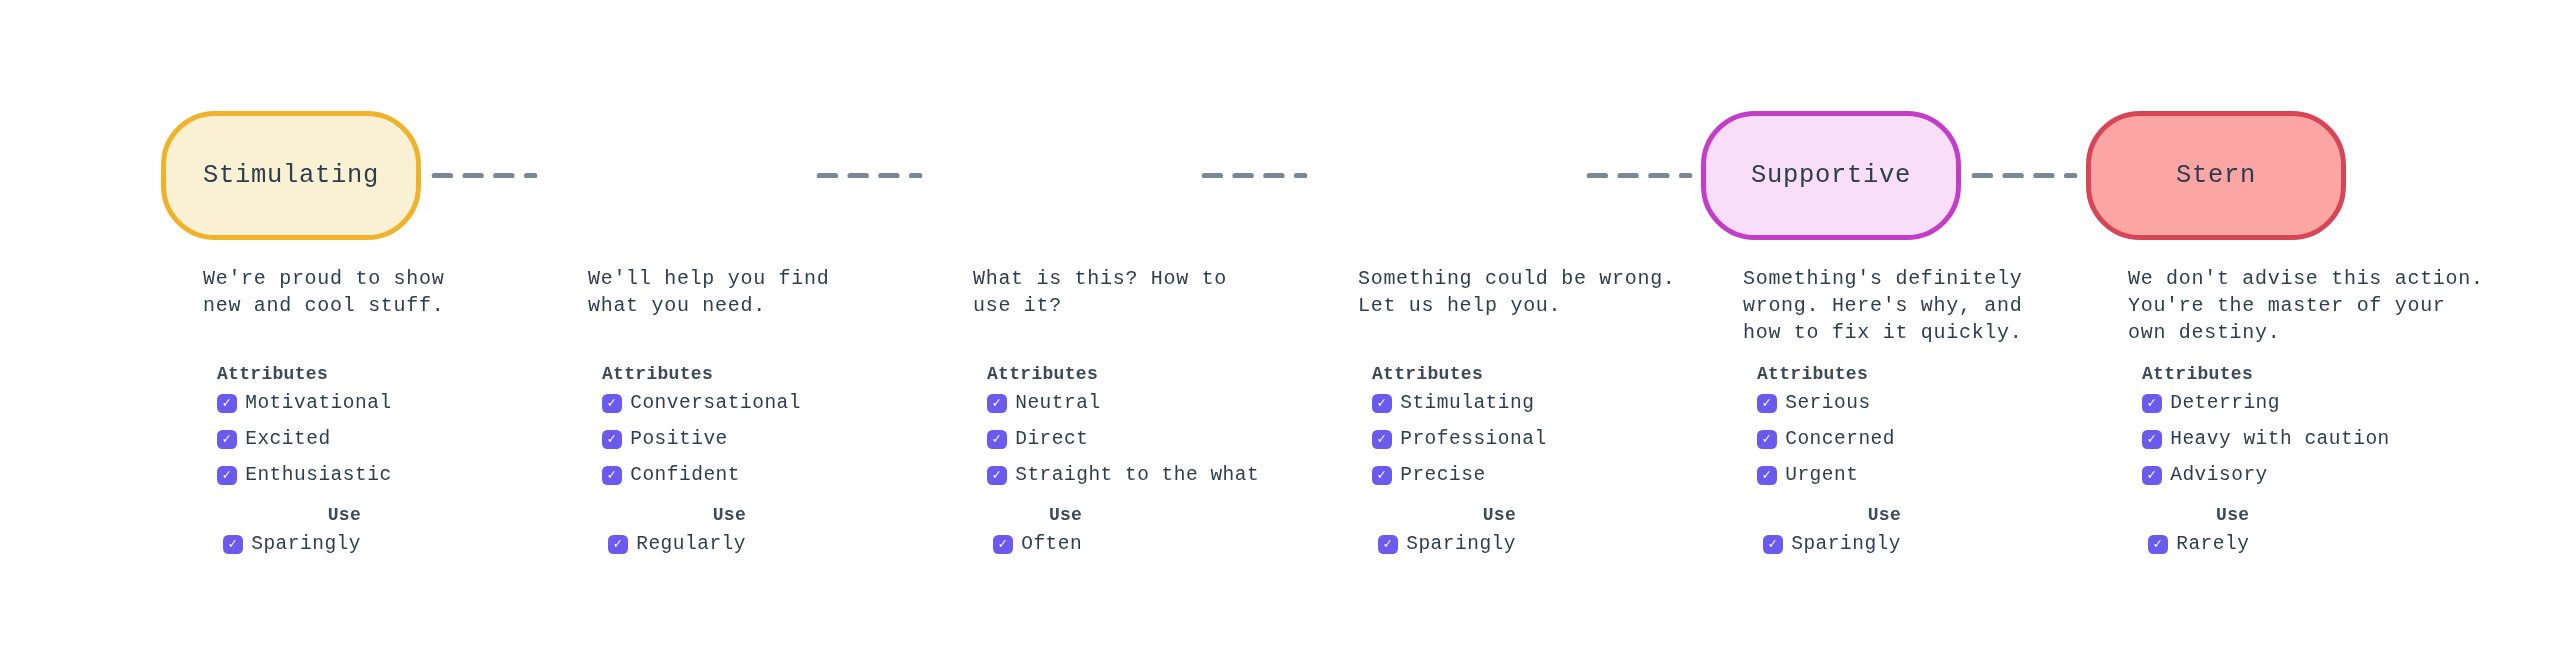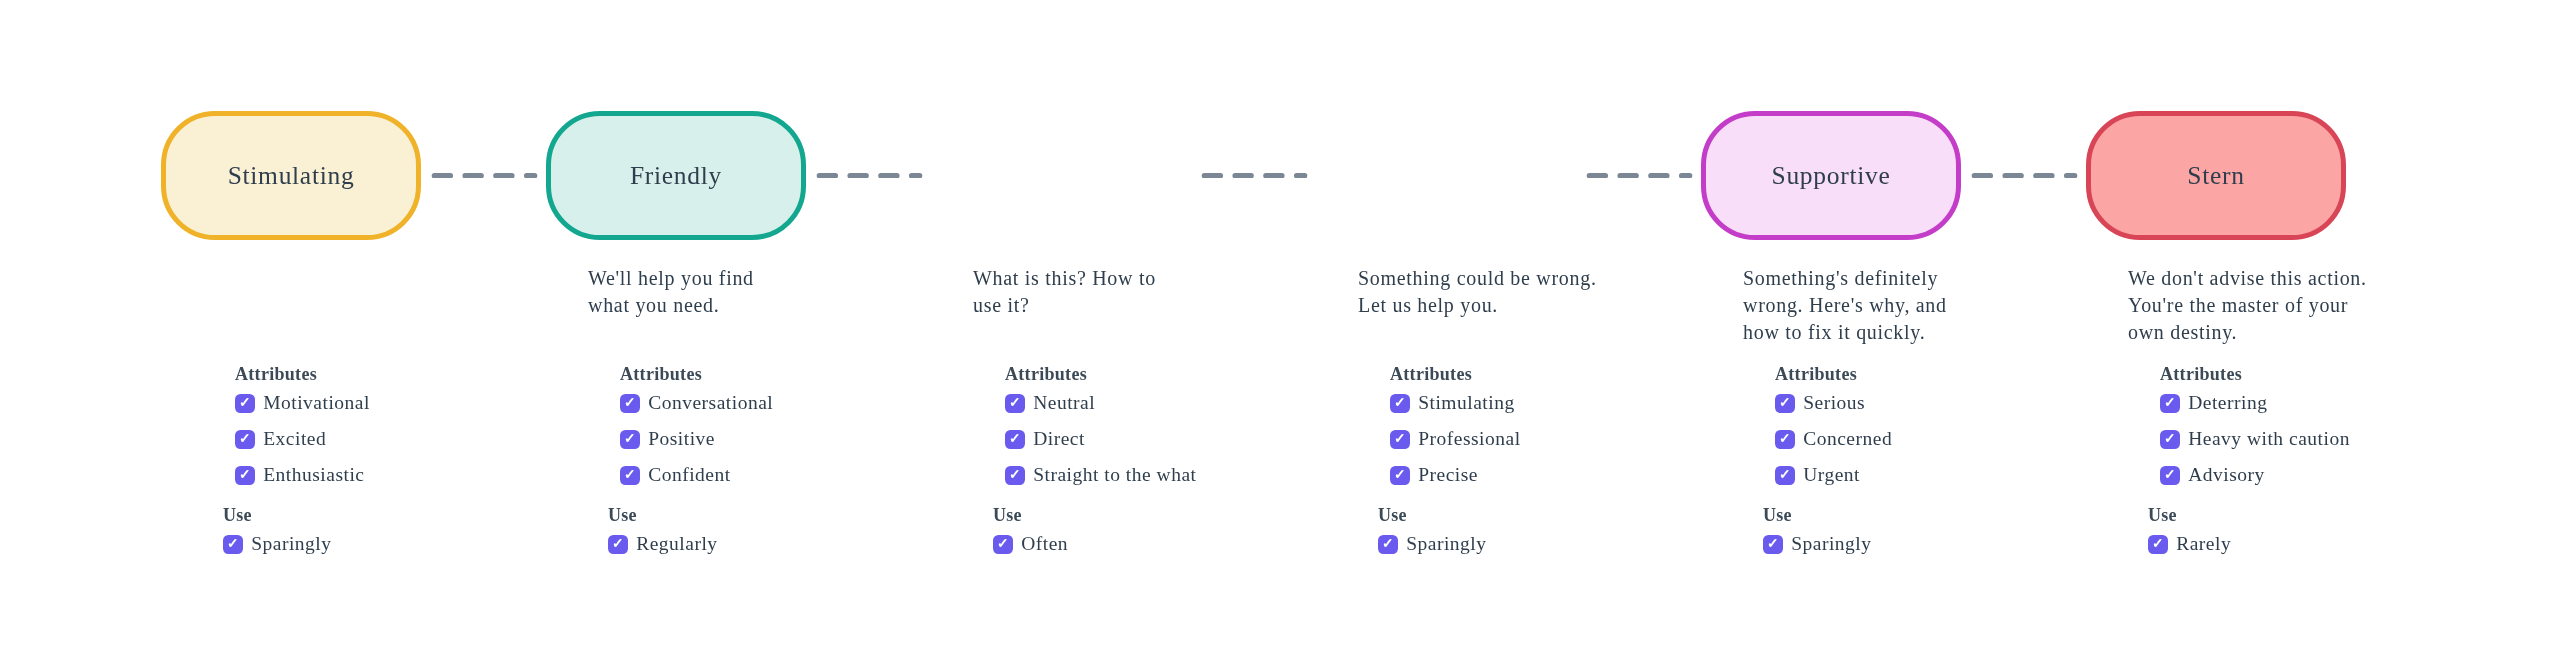--- a/index.html
+++ b/index.html
@@ -1,34 +1,34 @@
 <!DOCTYPE html>
 <html style="font-size:10.7px"><head>
 <meta charset="utf-8">
 <style>
   html,body{margin:0;padding:0;background:#fff;}
   .canvas{
     position:relative;width:2576px;height:649px;background:#ffffff;overflow:hidden;
-    font-family:Liberation Serif, serif;color:#2F3E4D;
+    font-family:Liberation Mono, monospace;color:#2F3E4D;
   }
   .cols{position:absolute;left:161px;top:111px;display:flex;gap:125px;}
   .col{position:relative;width:260px;height:537px;flex:0 0 260px;}
   .pill{
     position:absolute;left:0;top:0;width:260px;height:129px;
     border:5.4px solid #ccc;border-radius:54px;box-sizing:border-box;
     display:flex;align-items:center;justify-content:center;
   }
   .pill-label{font-size:25.5px;letter-spacing:0.7px;color:#2F3E4D;white-space:nowrap;}
   .connector{position:absolute;left:270px;top:62px;}
   .desc{
     position:absolute;left:42px;top:154px;width:362px;
     font-size:20px;line-height:27px;letter-spacing:0.7px;white-space:pre-line;
   }
-  .attrs{position:absolute;left:74px;top:253px;}
-  .use{position:absolute;left:62px;top:394px;}
+  .attrs{position:absolute;left:56px;top:253px;}
+  .use{position:absolute;left:62px;top:394px;text-align:right;}
   .sec-head{font-weight:bold;font-size:18px;letter-spacing:0.3px;color:#3C4A57;margin-bottom:5.4px;height:23px;box-sizing:border-box;}
   .rows{display:flex;flex-direction:column;gap:14px;}
   .row{display:flex;align-items:center;gap:8.7px;white-space:nowrap;}
   .cb{
     width:19.5px;height:19.5px;border-radius:5.4px;flex:0 0 19.5px;
     display:flex;align-items:center;justify-content:center;
   }
   .check{color:#ffffff;font-size:14px;font-weight:bold;line-height:1;}
   .lbl{font-size:19.5px;letter-spacing:0.5px;color:#2F3E4D;}
 </style>
@@ -38,20 +38,22 @@
 <div class="canvas">
   <div class="cols">
 
     <div class="col">
       <div class="pill" style="border-color: rgb(239, 178, 41); background-color: rgb(250, 240, 212);">
         <span class="pill-label">Stimulating</span>
       </div>
       <svg class="connector" width="107" height="5.4" viewBox="0 0 160 8">
         <line x1="5" y1="4" x2="155" y2="4" stroke-width="8" stroke-dasharray="24 22" stroke-linecap="round" style="stroke: rgb(123, 135, 148);"></line>
       </svg>
+      <div class="desc">We're proud to show
+new and cool stuff.</div>
       <div class="attrs">
         <div class="sec-head">Attributes</div>
         <div class="rows">
           <label class="row">
             <span class="cb" style="background-color: rgb(106, 90, 238);">
                 <span class="check">✓</span>
               </span>
             <span class="lbl">Motivational</span>
           </label>
           <label class="row">
@@ -73,23 +75,20 @@
         <label class="row">
           <span class="cb" style="background-color: rgb(106, 90, 238);">
               <span class="check">✓</span>
             </span>
           <span class="lbl">Sparingly</span>
         </label>
       </div>
     </div>
 
     <div class="col">
-      <div class="pill" style="border-color: rgb(18, 167, 142); background-color: rgb(216, 240, 235);">
-        <span class="pill-label">Friendly</span>
-      </div>
       <svg class="connector" width="107" height="5.4" viewBox="0 0 160 8">
         <line x1="5" y1="4" x2="155" y2="4" stroke-width="8" stroke-dasharray="24 22" stroke-linecap="round" style="stroke: rgb(123, 135, 148);"></line>
       </svg>
       <div class="desc">We'll help you find
 what you need.</div>
       <div class="attrs">
         <div class="sec-head">Attributes</div>
         <div class="rows">
           <label class="row">
             <span class="cb" style="background-color: rgb(106, 90, 238);">

